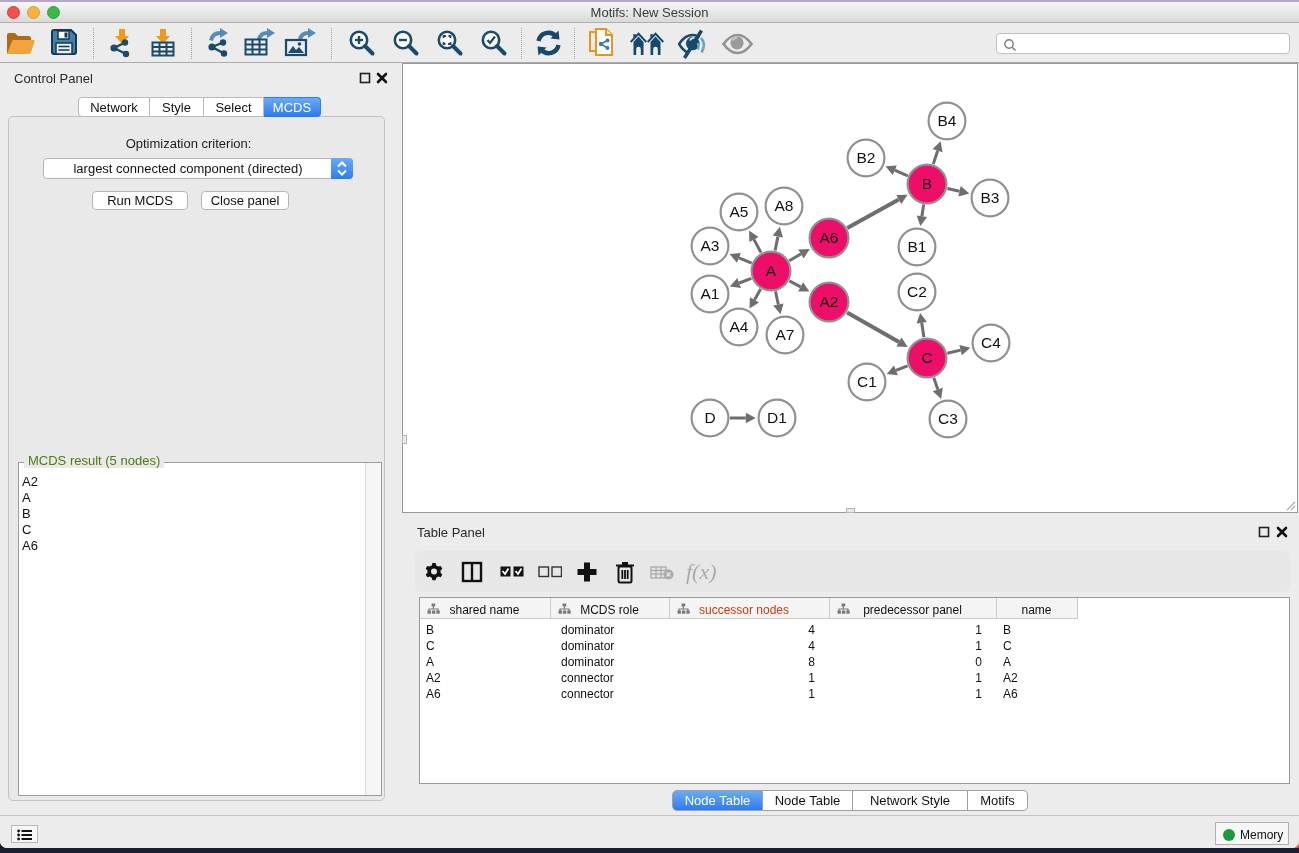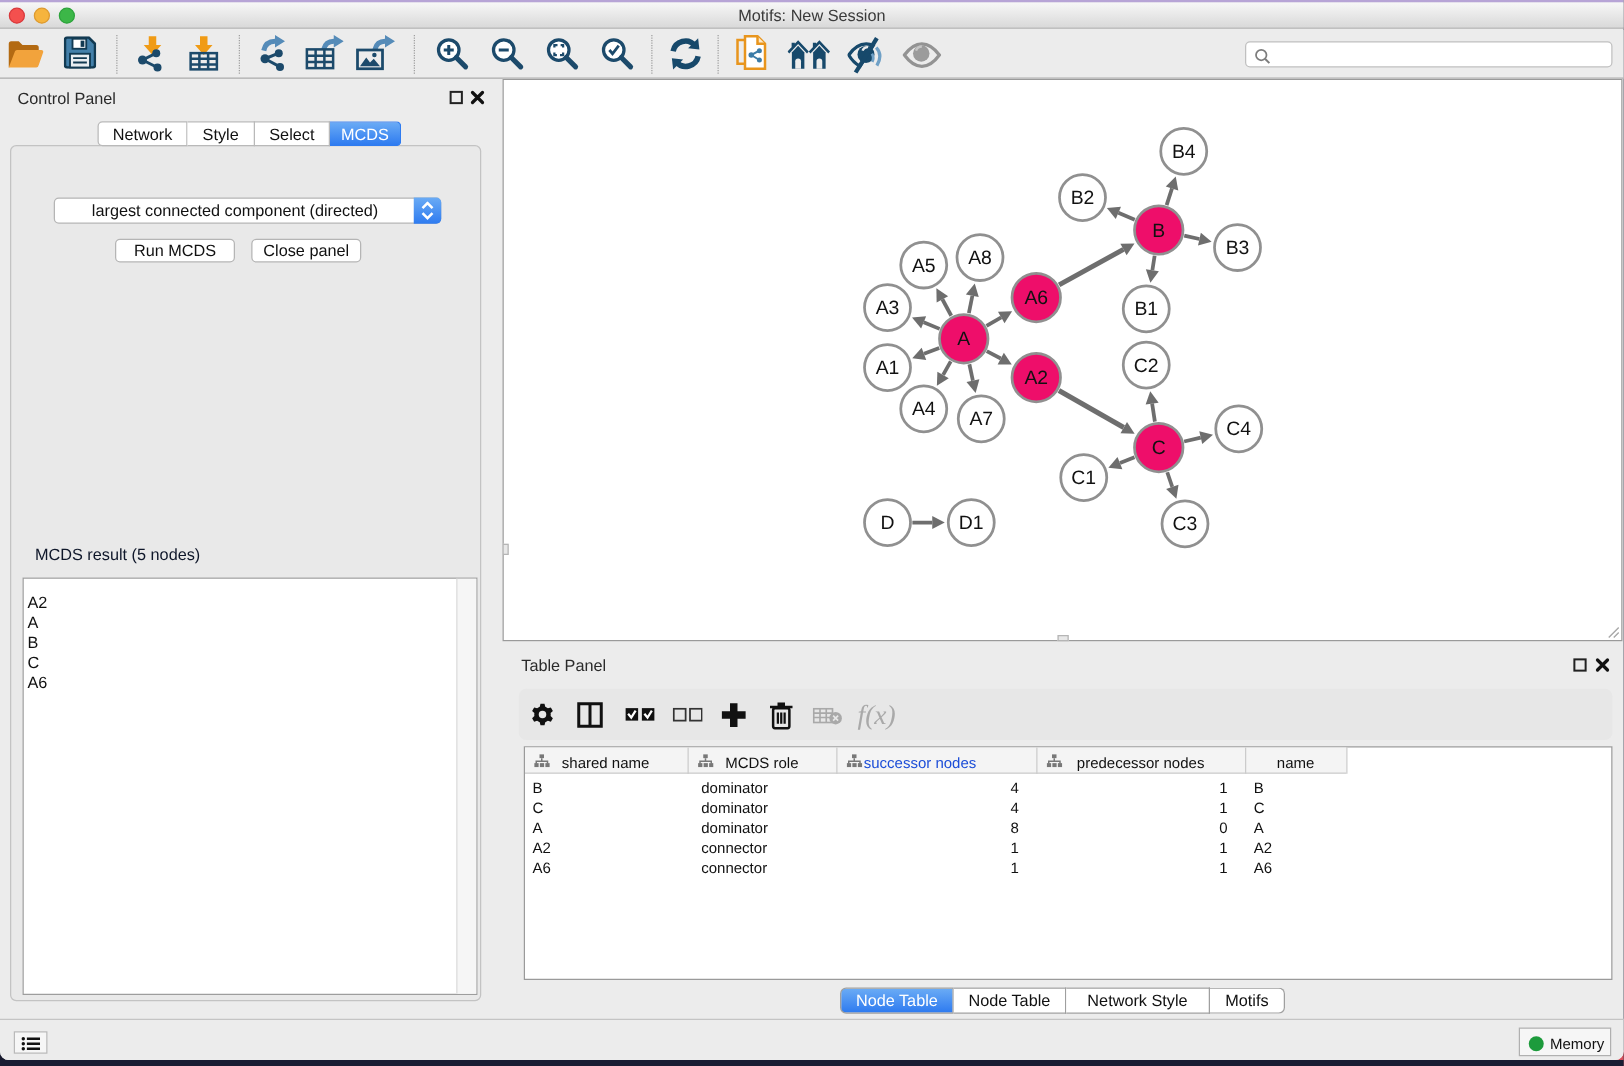--- a/index.html
+++ b/index.html
@@ -17,21 +17,21 @@
 
 #cp-title{position:absolute;left:14px;top:71px;font-size:13px;color:#2a2a2a}
 .tab{position:absolute;top:0;height:20px;background:#fff;border:1px solid #b9b9b9;font-size:13px;color:#111;text-align:center;line-height:19px}
 .tab.sel{background:linear-gradient(#6aabf5,#2e7bf0);color:#fff;border-color:#2e7bf0}
 #cp-panel{position:absolute;left:8px;top:116px;width:377px;height:685px;background:#e9e9e9;border:1px solid #c3c3c3;border-radius:5px}
 #opt-label{position:absolute;left:0;width:377px;top:136px;text-align:center;font-size:13px;color:#1d1d1d}
 #combo{position:absolute;left:43px;top:158px;width:310px;height:21px;background:#fff;border:1px solid #b5b5b5;border-radius:4px;font-size:13px;color:#111;line-height:19px;text-align:center;padding-right:20px}
 #combo .btn{position:absolute;right:-1px;top:-1px;width:22px;height:21px;background:linear-gradient(#6aabf5,#2e7bf0);border-radius:0 4px 4px 0}
 .pbtn{position:absolute;top:191px;height:19px;background:#fff;border:1px solid #b5b5b5;border-radius:4px;font-size:13px;color:#111;text-align:center;line-height:17px}
 #fieldset{position:absolute;left:18px;top:462px;width:364px;height:334px;border:1px solid #9d9d9d;background:#fff}
-#legend{position:absolute;left:24px;top:436px;background:#e9e9e9;padding:0 4px;font-size:13px;color:#0f172a}
+#legend{position:absolute;left:24px;top:453px;background:#e9e9e9;padding:0 4px;font-size:13px;color:#4d7c0f}
 #mlist{position:absolute;left:22px;top:474px;font-size:13px;color:#111;line-height:16px}
 #msb{position:absolute;left:365px;top:463px;width:16px;height:332px;background:#f6f6f6;border-left:1px solid #dcdcdc}
 </style>
 </head>
 <body>
 <div class="abs" style="left:1289px;top:840px;width:10px;height:13px;background:#d94f5c"></div>
 <div id="app">
 <div id="topline"></div>
 <div id="titlebar">
       <div class="title">Motifs: New Session</div>
@@ -172,20 +172,21 @@
       <rect x="1.5" y="1.5" width="9" height="9" fill="none" stroke="#222" stroke-width="1.6"></rect>
     </svg>
 <svg class="abs" style="left:376px;top:72px" width="12" height="12" viewBox="0 0 12 12">
       <path d="M2 2 L10 10 M10 2 L2 10" stroke="#111" stroke-width="2.6" stroke-linecap="round"></path>
     </svg>
 <div id="cp-panel"></div>
 <div class="tab" style="top:97px;left:78px;width:72px;border-radius:4px 0 0 4px">Network</div>
 <div class="tab" style="top:97px;left:150px;width:54px;border-left:none">Style</div>
 <div class="tab" style="top:97px;left:204px;width:60px;border-left:none">Select</div>
 <div class="tab sel" style="top:97px;left:264px;width:57px;border-left:none;border-radius:0 4px 4px 0">MCDS</div>
+<div id="opt-label">Optimization criterion:</div>
 <div id="combo">largest connected component (directed)
  <div class="btn">
         <svg class="abs" style="left:5px;top:3px" width="12" height="15" viewBox="0 0 12 15">
           <path d="M2 5.5 L6 1.5 L10 5.5" fill="none" stroke="#fff" stroke-width="2"></path>
           <path d="M2 9.5 L6 13.5 L10 9.5" fill="none" stroke="#fff" stroke-width="2"></path>
         </svg>
       </div>
 </div>
 <div class="pbtn" style="left:92px;width:96px">Run MCDS</div>
 <div class="pbtn" style="left:201px;width:88px">Close panel</div>
@@ -355,30 +356,30 @@
     </svg>
 <div class="abs" style="left:550px;top:603px;width:119px;text-align:center;font-size:12px;color:#111">MCDS role</div>
 <div class="abs" style="left:669px;top:598px;width:1px;height:21px;background:#cbcbcb"></div>
 <svg class="abs" style="left:677px;top:603px" width="13" height="11" viewBox="0 0 13 11">
       <rect x="4.6" y="0.5" width="3.6" height="3" fill="#787878"></rect>
       <path d="M6.4 3.5 L6.4 6 M2 8 L2 6 L11 6 L11 8" stroke="#787878" stroke-width="1.2" fill="none"></path>
       <rect x="0.5" y="7.5" width="3.4" height="3.2" fill="#787878"></rect>
       <rect x="4.9" y="7.5" width="3.4" height="3.2" fill="#787878"></rect>
       <rect x="9.3" y="7.5" width="3.4" height="3.2" fill="#787878"></rect>
     </svg>
-<div class="abs" style="left:691px;top:603px;width:160px;font-size:12px;color:#1d4ed8">successor nodes</div>
+<div class="abs" style="left:664px;top:603px;width:160px;text-align:center;font-size:12px;color:#c2410c">successor nodes</div>
 <div class="abs" style="left:829px;top:598px;width:1px;height:21px;background:#cbcbcb"></div>
 <svg class="abs" style="left:837px;top:603px" width="13" height="11" viewBox="0 0 13 11">
       <rect x="4.6" y="0.5" width="3.6" height="3" fill="#787878"></rect>
       <path d="M6.4 3.5 L6.4 6 M2 8 L2 6 L11 6 L11 8" stroke="#787878" stroke-width="1.2" fill="none"></path>
       <rect x="0.5" y="7.5" width="3.4" height="3.2" fill="#787878"></rect>
       <rect x="4.9" y="7.5" width="3.4" height="3.2" fill="#787878"></rect>
       <rect x="9.3" y="7.5" width="3.4" height="3.2" fill="#787878"></rect>
     </svg>
-<div class="abs" style="left:829px;top:603px;width:167px;text-align:center;font-size:12px;color:#111">predecessor nodes</div>
+<div class="abs" style="left:829px;top:603px;width:167px;text-align:center;font-size:12px;color:#111">predecessor panel</div>
 <div class="abs" style="left:996px;top:598px;width:1px;height:21px;background:#cbcbcb"></div>
 <div class="abs" style="left:996px;top:603px;width:81px;text-align:center;font-size:12px;color:#111">name</div>
 <div class="abs" style="left:1077px;top:598px;width:1px;height:21px;background:#cbcbcb"></div>
 <div class="abs" style="left:426px;top:623px;font-size:12px;color:#111">B</div>
 <div class="abs" style="left:561px;top:623px;font-size:12px;color:#111">dominator</div>
 <div class="abs" style="left:669px;top:623px;width:146px;text-align:right;font-size:12px;color:#111">4</div>
 <div class="abs" style="left:829px;top:623px;width:153px;text-align:right;font-size:12px;color:#111">1</div>
 <div class="abs" style="left:1003px;top:623px;font-size:12px;color:#111">B</div>
 <div class="abs" style="left:426px;top:639px;font-size:12px;color:#111">C</div>
 <div class="abs" style="left:561px;top:639px;font-size:12px;color:#111">dominator</div>

